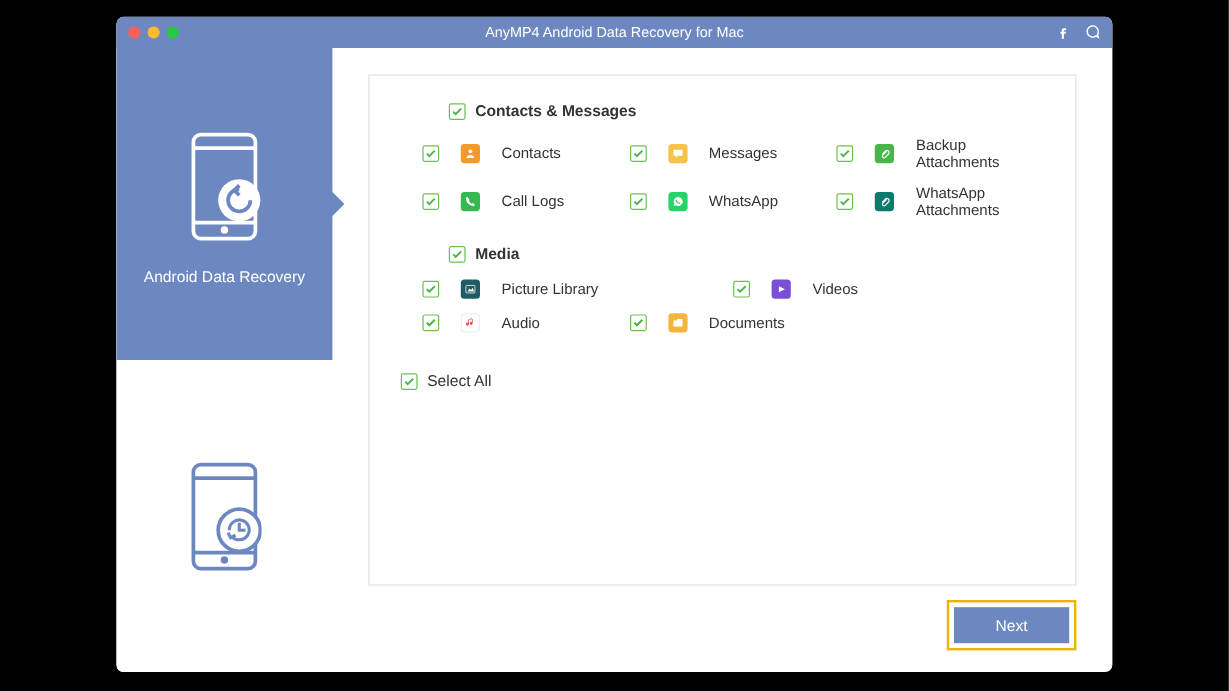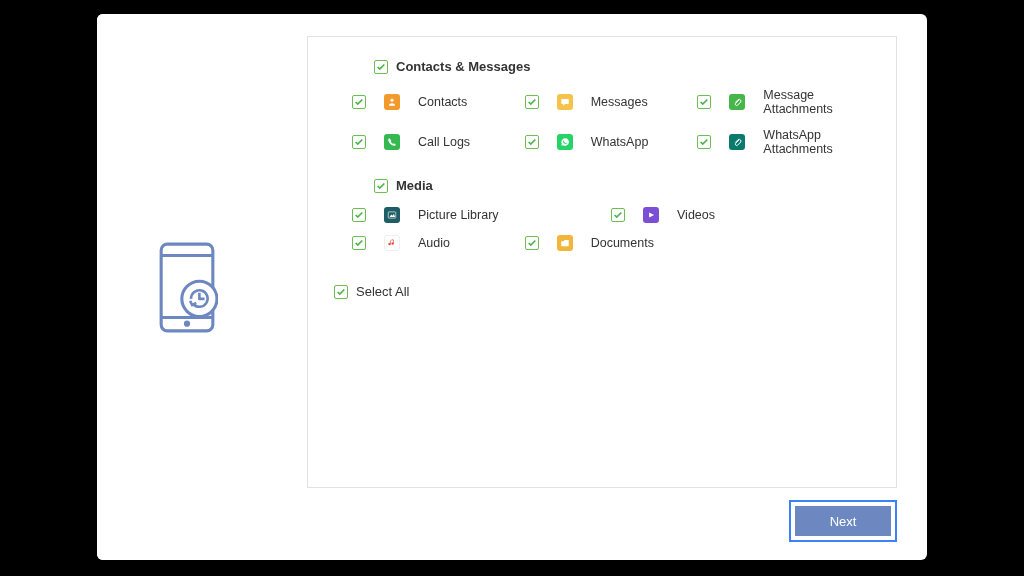--- a/index.html
+++ b/index.html
@@ -107,35 +107,69 @@
   }
   .chk svg { width:10px; height:10px; }
   .ft-icon { width:16px; height:16px; border-radius:3px; flex-shrink:0; display:inline-flex; align-items:center; justify-content:center; }
   .ic-contacts{background:#f39a2d;} .ic-messages{background:#f6c24a;} .ic-attach{background:#47b648;}
   .ic-calllog{background:#35b84f;} .ic-whatsapp{background:#25d366;} .ic-whatsapp-att{background:#0a7a6d;}
   .ic-gallery{background:#f2b63c;} .ic-picture{background:#1f5d66;} .ic-videos{background:#7a4fd6;}
   .ic-audio{background:#fff;border:1px solid #eee;} .ic-docs{background:#f2b63c;}
   .footer-row {
     display:flex; justify-content:flex-end; margin-top:12px;
   }
-  .next-wrap { border:2px solid #3b82f6; padding:4px; }
+  .next-wrap { border:2px solid #eab308; padding:4px; }
   .next-btn {
     width:96px; height:30px; background:#6d88c0; color:#fff;
     border:none; font-size:13px; cursor:pointer;
   }
 </style>
 </head>
 <body>
 
 <div class="window">
 
+  <div class="titlebar">
+    <div class="traffic">
+      <span class="dot red"></span>
+      <span class="dot yellow"></span>
+      <span class="dot green"></span>
+    </div>
+    <div class="title">AnyMP4 Android Data Recovery for Mac</div>
+    <div class="titlebar-right">
+      <span class="ticon">
+        <svg viewBox="0 0 24 24" fill="#fff">
+            <path d="M13 9h3V6h-3c-1.7 0-3 1.3-3 3v2H8v3h2v7h3v-7h2.6l.4-3h-3V9z"></path>
+          </svg>
+      </span>
+      <span class="ticon">
+        <svg viewBox="0 0 24 24" fill="none" stroke="#fff" stroke-width="2">
+            <path d="M21 11a8 8 0 1 0-3 6l3 2-1-4a8 8 0 0 0 1-4z"></path>
+          </svg>
+      </span>
+    </div>
+  </div>
 
   <div class="content">
     <div class="sidebar">
 
+      <div class="side-mod active">
+        <div class="phone-icon-wrap">
+          <svg viewBox="0 0 60 90" width="62" fill="none" stroke="#fff" stroke-width="3">
+            <rect x="5" y="3" width="50" height="84" rx="6"></rect>
+            <line x1="5" y1="14" x2="55" y2="14"></line>
+            <line x1="5" y1="74" x2="55" y2="74"></line>
+            <circle cx="30" cy="80" r="3" fill="#fff" stroke="none"></circle>
+            <circle cx="42" cy="56" r="17" fill="#fff" stroke="none"></circle>
+            <path d="M42 47 a9 9 0 1 0 9 9" stroke="#6d88c0" stroke-width="3" fill="none"></path>
+            <path d="M42 44 l-4 4 l4 4" stroke="#6d88c0" stroke-width="3" fill="none"></path>
+          </svg>
+        </div>
+        <div class="side-label">Android Data Recovery</div>
+      </div>
 
       <div class="side-mod inactive">
         <div class="phone-icon-wrap">
           <svg viewBox="0 0 60 90" width="62" fill="none" stroke="#6d88c0" stroke-width="3">
             <rect x="5" y="3" width="50" height="84" rx="6"></rect>
             <line x1="5" y1="14" x2="55" y2="14"></line>
             <line x1="5" y1="74" x2="55" y2="74"></line>
             <circle cx="30" cy="80" r="3" fill="#6d88c0" stroke="none"></circle>
             <circle cx="42" cy="56" r="17" fill="#fff" stroke="#6d88c0"></circle>
             <path d="M34 56 a8 8 0 1 1 2 5" stroke="#6d88c0" stroke-width="2.5" fill="none"></path>
@@ -193,21 +227,21 @@
             <span class="chk">
                 <svg viewBox="0 0 12 12">
                   <path d="M2 6l2.5 2.5L10 3" stroke="#49b54a" stroke-width="2" fill="none"></path>
                 </svg>
               </span>
             <span class="ft-icon ic-attach">
                 <svg viewBox="0 0 16 16" width="10" fill="none" stroke="#fff" stroke-width="1.6">
                   <path d="M11 5l-5 5a2 2 0 0 0 3 3l5-5a3 3 0 0 0-4-4l-5 5"></path>
                 </svg>
               </span>
-            <span>Message Attachments</span>
+            <span>Backup Attachments</span>
           </div>
         </div>
 
         <div class="row3">
           <div class="cell">
             <span class="chk">
                 <svg viewBox="0 0 12 12">
                   <path d="M2 6l2.5 2.5L10 3" stroke="#49b54a" stroke-width="2" fill="none"></path>
                 </svg>
               </span>

